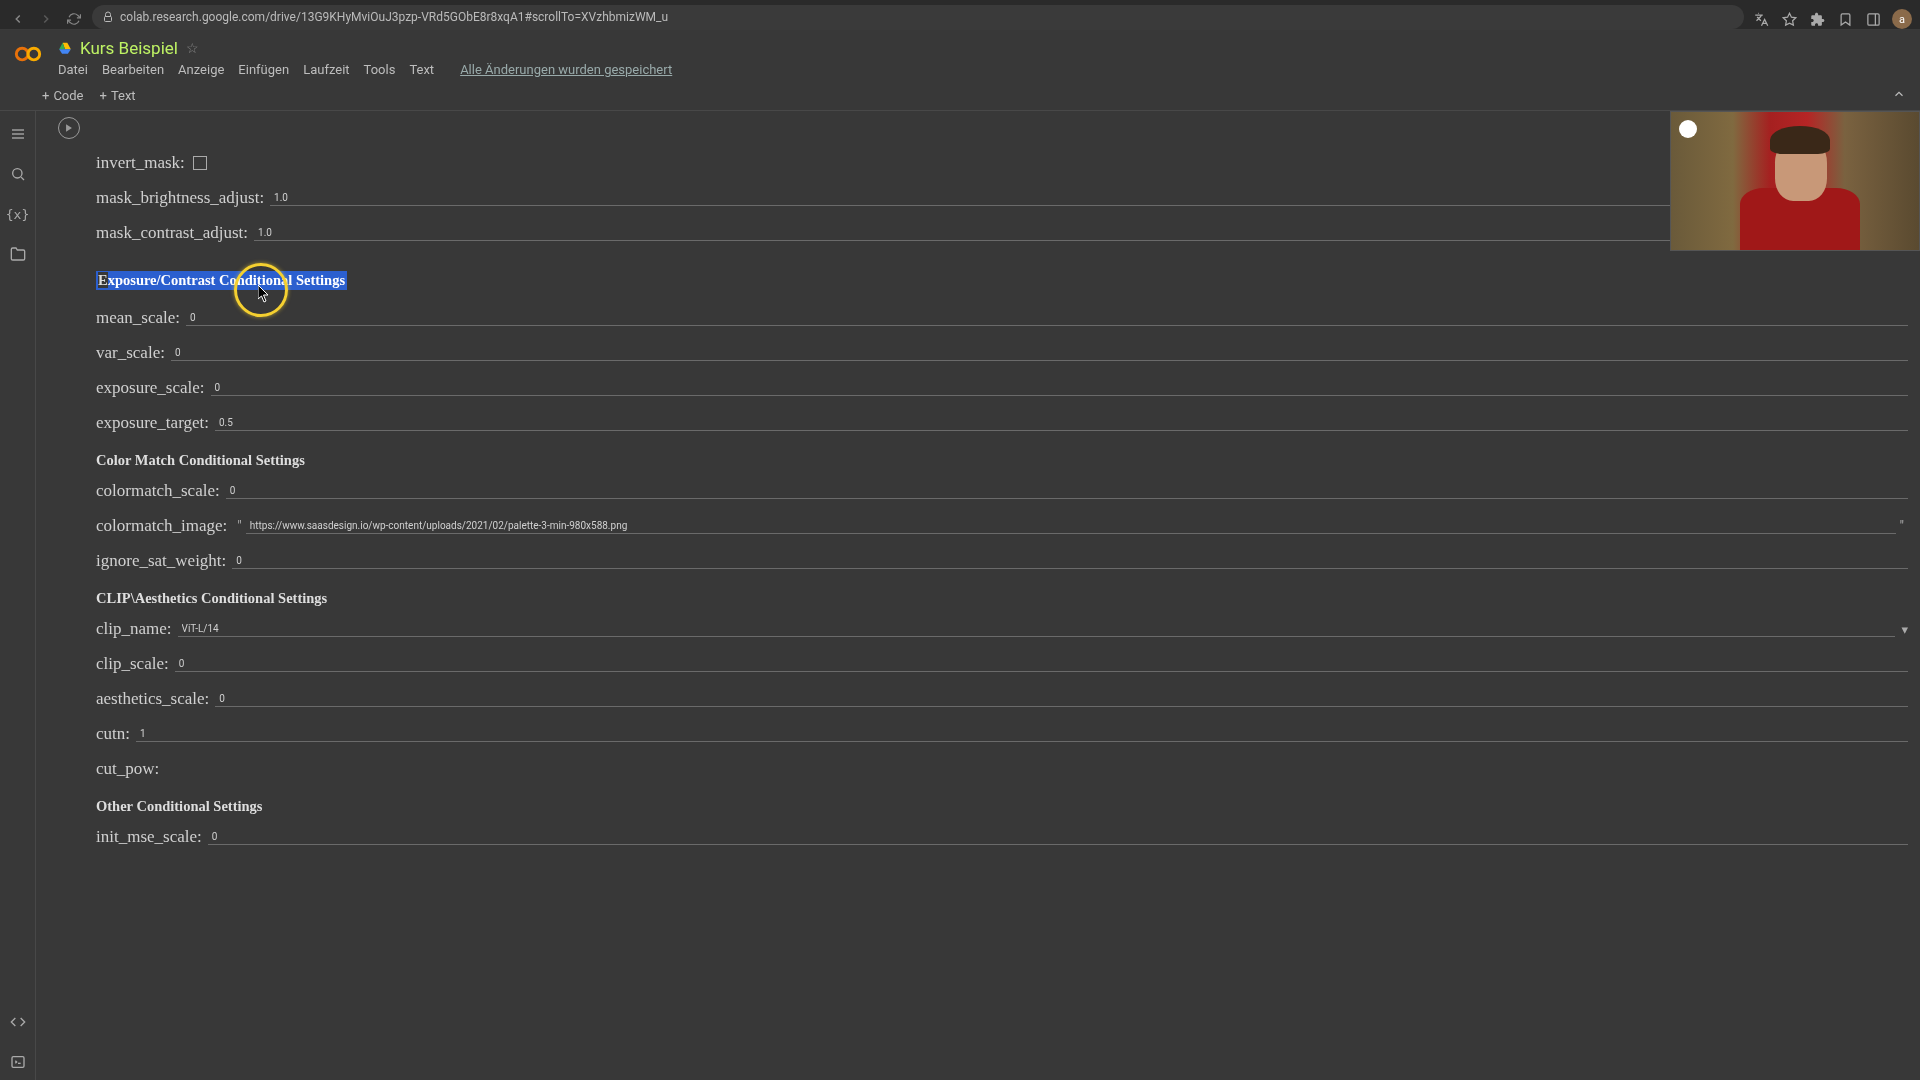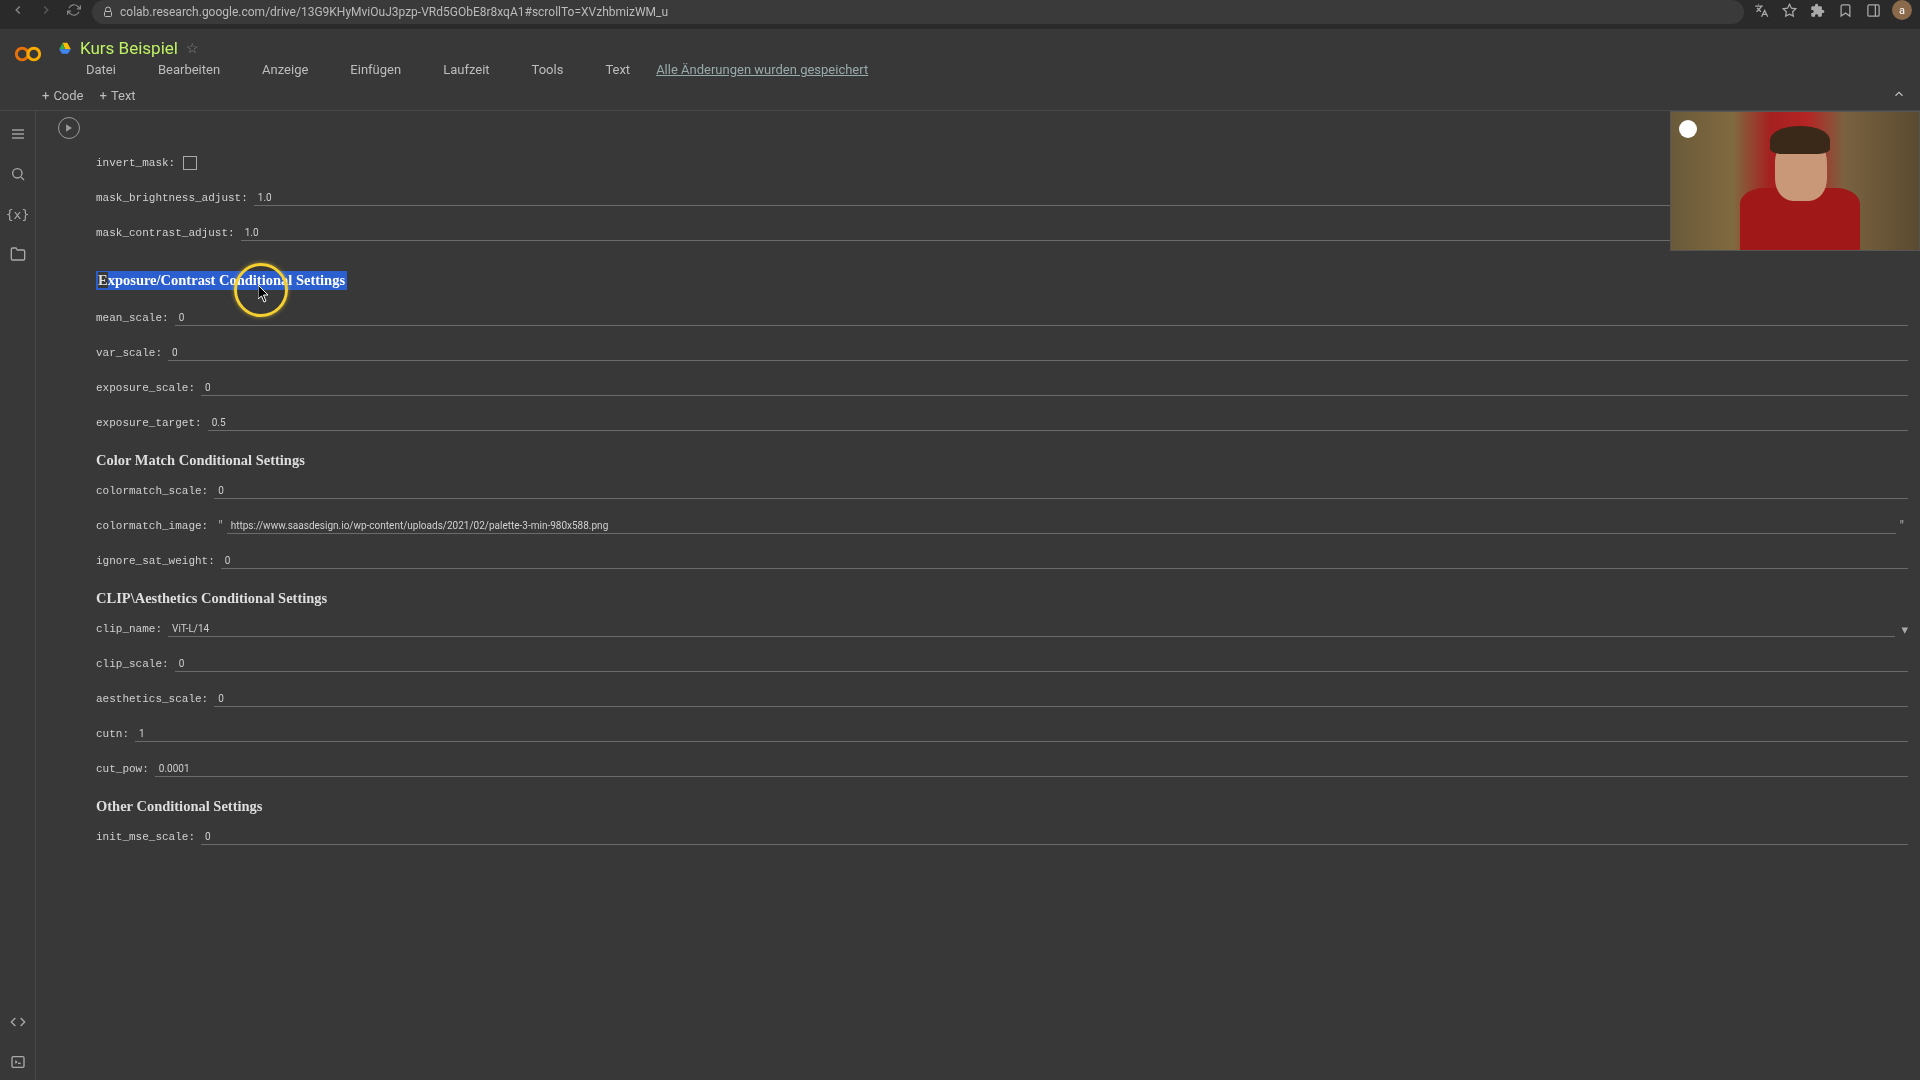--- a/index.html
+++ b/index.html
@@ -9,21 +9,21 @@
   font-family: -apple-system, BlinkMacSystemFont, "Segoe UI", Roboto, sans-serif;
   font-size: 13px;
   overflow: hidden;
 }
 
 
 .browser-bar {
   height: 30px;
   background: #2a2a2a;
   display: flex;
-  align-items: flex-start;
+  align-items: flex-end;
   padding: 0 8px;
   gap: 8px;
   border-bottom: 1px solid #3a3a3a;
 }
 .nav-btn {
   width: 20px; height: 20px;
   display: flex; align-items: center; justify-content: center;
   color: #888;
   cursor: pointer;
 }
@@ -71,21 +71,21 @@
   width: 14px; height: 14px;
   display: inline-flex;
 }
 .doc-title {
   font-size: 17px;
   color: #bef264;
   font-weight: 400;
 }
 .star-btn { color: #888; font-size: 14px; }
 .menu-bar { display: flex; gap: 14px; margin-top: 4px; font-size: 13px; color: #bdbdbd; padding-bottom: 6px;}
-.menu-item { cursor: pointer; margin-left: 28px; }
+.menu-item { cursor: pointer; }
 .saved-status { color: #9aa; text-decoration: underline; margin-left: 12px; }
 
 
 .toolbar {
   background: #383838;
   border-bottom: 1px solid #484848;
   padding: 4px 14px 6px 42px;
   display: flex;
   gap: 16px;
   align-items: center;
@@ -153,22 +153,22 @@
 .form-body {
   padding: 2px 0 10px 40px;
 }
 .form-row {
   display: flex;
   align-items: center;
   margin: 9px 0;
   min-height: 26px;
 }
 .form-label {
-  font-family: Liberation Mono, monospace;
-  font-size: 11px;
+  font-family: Liberation Serif, serif;
+  font-size: 17px;
   color: #d0d0d0;
   white-space: nowrap;
   padding-right: 6px;
 }
 .form-input {
   flex: 1;
   background: transparent;
   border: none;
   border-bottom: 1px solid #6a6a6a;
   color: #d0d0d0;
@@ -497,21 +497,20 @@
         <div class="form-row">
           <span class="form-label">aesthetics_scale:</span>
           <input class="form-input" value="0" style="">
         </div>
         <div class="form-row">
           <span class="form-label">cutn:</span>
           <input class="form-input" value="1" style="">
         </div>
         <div class="form-row">
           <span class="form-label">cut_pow:</span>
-          <input class="form-input" value="0.0001" style="">
         </div>
 
         <div class="section-h">Other Conditional Settings</div>
 
         <div class="form-row">
           <span class="form-label">init_mse_scale:</span>
           <input class="form-input" value="0" style="">
         </div>
       </div>
     </div>

